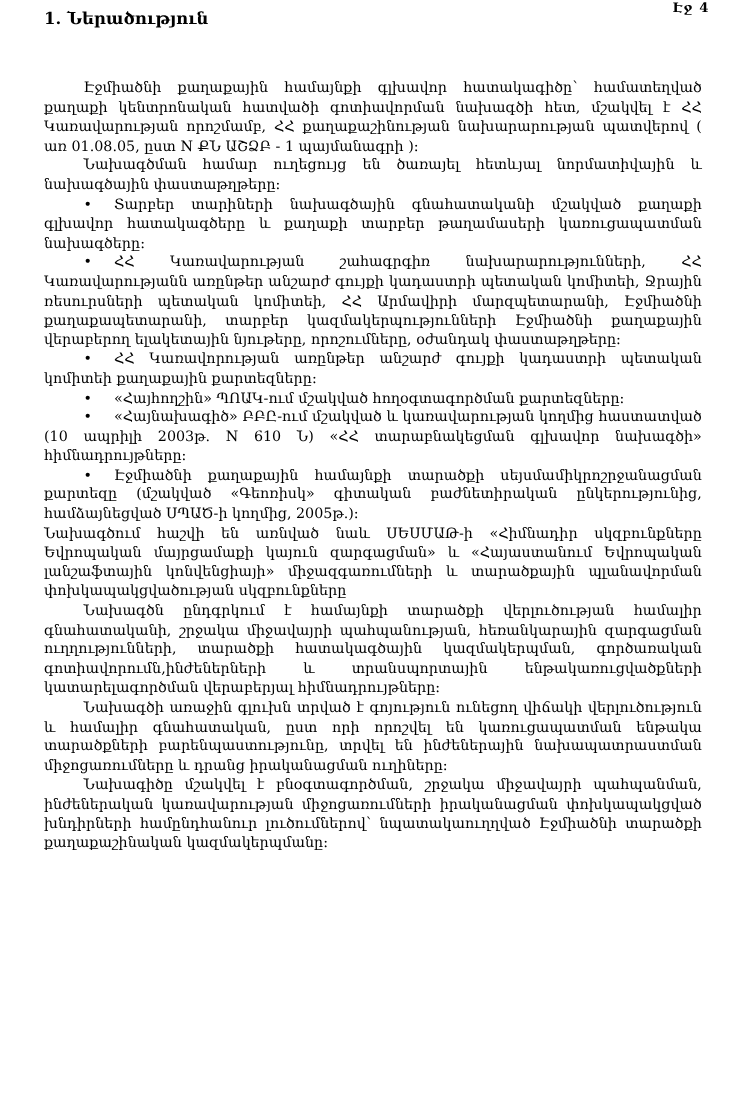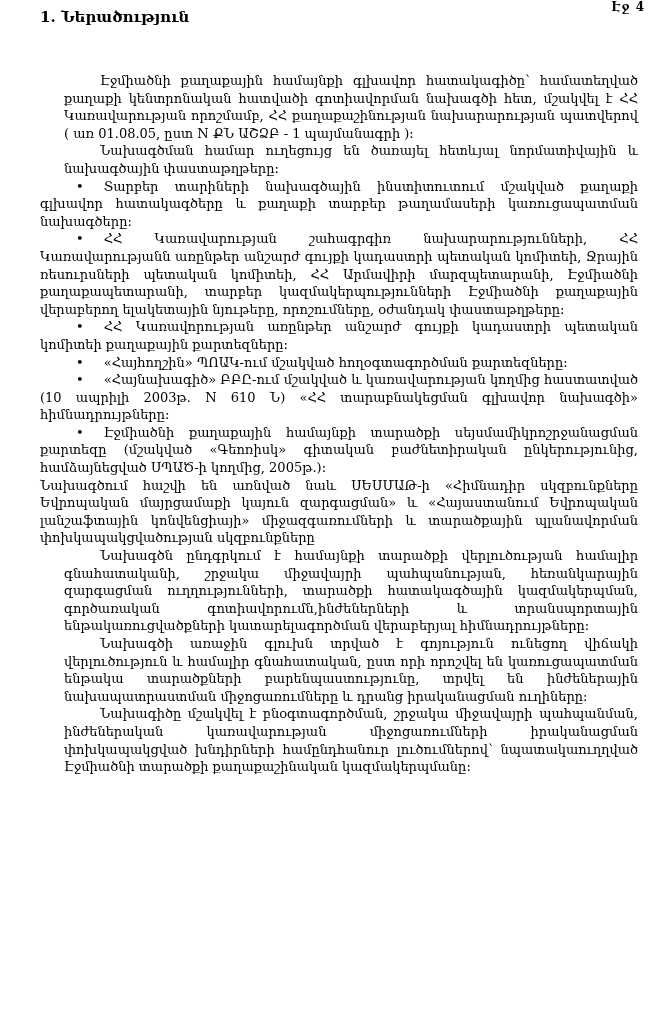--- a/index.html
+++ b/index.html
@@ -35,21 +35,20 @@
     margin-top: 46px;
     font-size: 13px;
     line-height: 17.6px;
     text-align: justify;
   }
   .para {
     margin: 0;
   }
   .indent {
     text-indent: 36px;
-    margin-left: 24px;
   }
   .no-indent {
     text-indent: 0;
   }
   .bullet {
     text-indent: 36px;
   }
   .bullet-mark {
     padding-right: 20px;
   }
@@ -65,21 +64,21 @@
 
   <div class="content">
 
     <p class="para indent">Էջմիածնի քաղաքային համայնքի գլխավոր հատակագիծը՝ համատեղված քաղաքի կենտրոնական հատվածի գոտիավորման նախագծի հետ, մշակվել է ՀՀ Կառավարության որոշմամբ, ՀՀ քաղաքաշինության նախարարության պատվերով ( առ 01.08.05, ըստ N ՔՆ ԱՇՁԲ - 1 պայմանագրի )։</p>
 
     <p class="para indent">Նախագծման համար ուղեցույց են ծառայել հետևյալ նորմատիվային և նախագծային փաստաթղթերը։</p>
 
 
 
 
-    <p class="para bullet"><span class="bullet-mark">•</span><span class="bullet-text">Տարբեր տարիների նախագծային ինստիտուտում մշակված քաղաքի գլխավոր հատակագծերը և քաղաքի տարբեր թաղամասերի կառուցապատման նախագծերը։</span></p>
+    <p class="para bullet"><span class="bullet-mark">•</span><span class="bullet-text">Տարբեր տարիների նախագծային գնահատականի մշակված քաղաքի գլխավոր հատակագծերը և քաղաքի տարբեր թաղամասերի կառուցապատման նախագծերը։</span></p>
 
     <p class="para bullet"><span class="bullet-mark">•</span><span class="bullet-text">ՀՀ Կառավարության շահագրգիռ նախարարությունների, ՀՀ Կառավարությանն առընթեր անշարժ գույքի կադաստրի պետական կոմիտեի, Ջրային ռեսուրսների պետական կոմիտեի, ՀՀ Արմավիրի մարզպետարանի, Էջմիածնի քաղաքապետարանի, տարբեր կազմակերպությունների Էջմիածնի քաղաքային վերաբերող ելակետային նյութերը, որոշումները, օժանդակ փաստաթղթերը։</span></p>
 
     <p class="para bullet"><span class="bullet-mark">•</span><span class="bullet-text">ՀՀ Կառավորության առընթեր անշարժ գույքի կադաստրի պետական կոմիտեի քաղաքային քարտեզները։</span></p>
 
     <p class="para bullet"><span class="bullet-mark">•</span><span class="bullet-text">«Հայհողշին» ՊՈԱԿ-ում մշակված հողօգտագործման քարտեզները։</span></p>
 
     <p class="para bullet"><span class="bullet-mark">•</span><span class="bullet-text">«Հայնախագիծ» ԲԲԸ-ում մշակված և կառավարության կողմից հաստատված (10 ապրիլի 2003թ. N 610 Ն) «ՀՀ տարաբնակեցման գլխավոր նախագծի» հիմնադրույթները։</span></p>
 
     <p class="para bullet"><span class="bullet-mark">•</span><span class="bullet-text">Էջմիածնի քաղաքային համայնքի տարածքի սեյսմամիկրոշրջանացման քարտեզը (մշակված «Գեոռիսկ» գիտական բաժնետիրական ընկերությունից, համձայնեցված ՍՊԱԾ-ի կողմից, 2005թ.)։</span></p>

